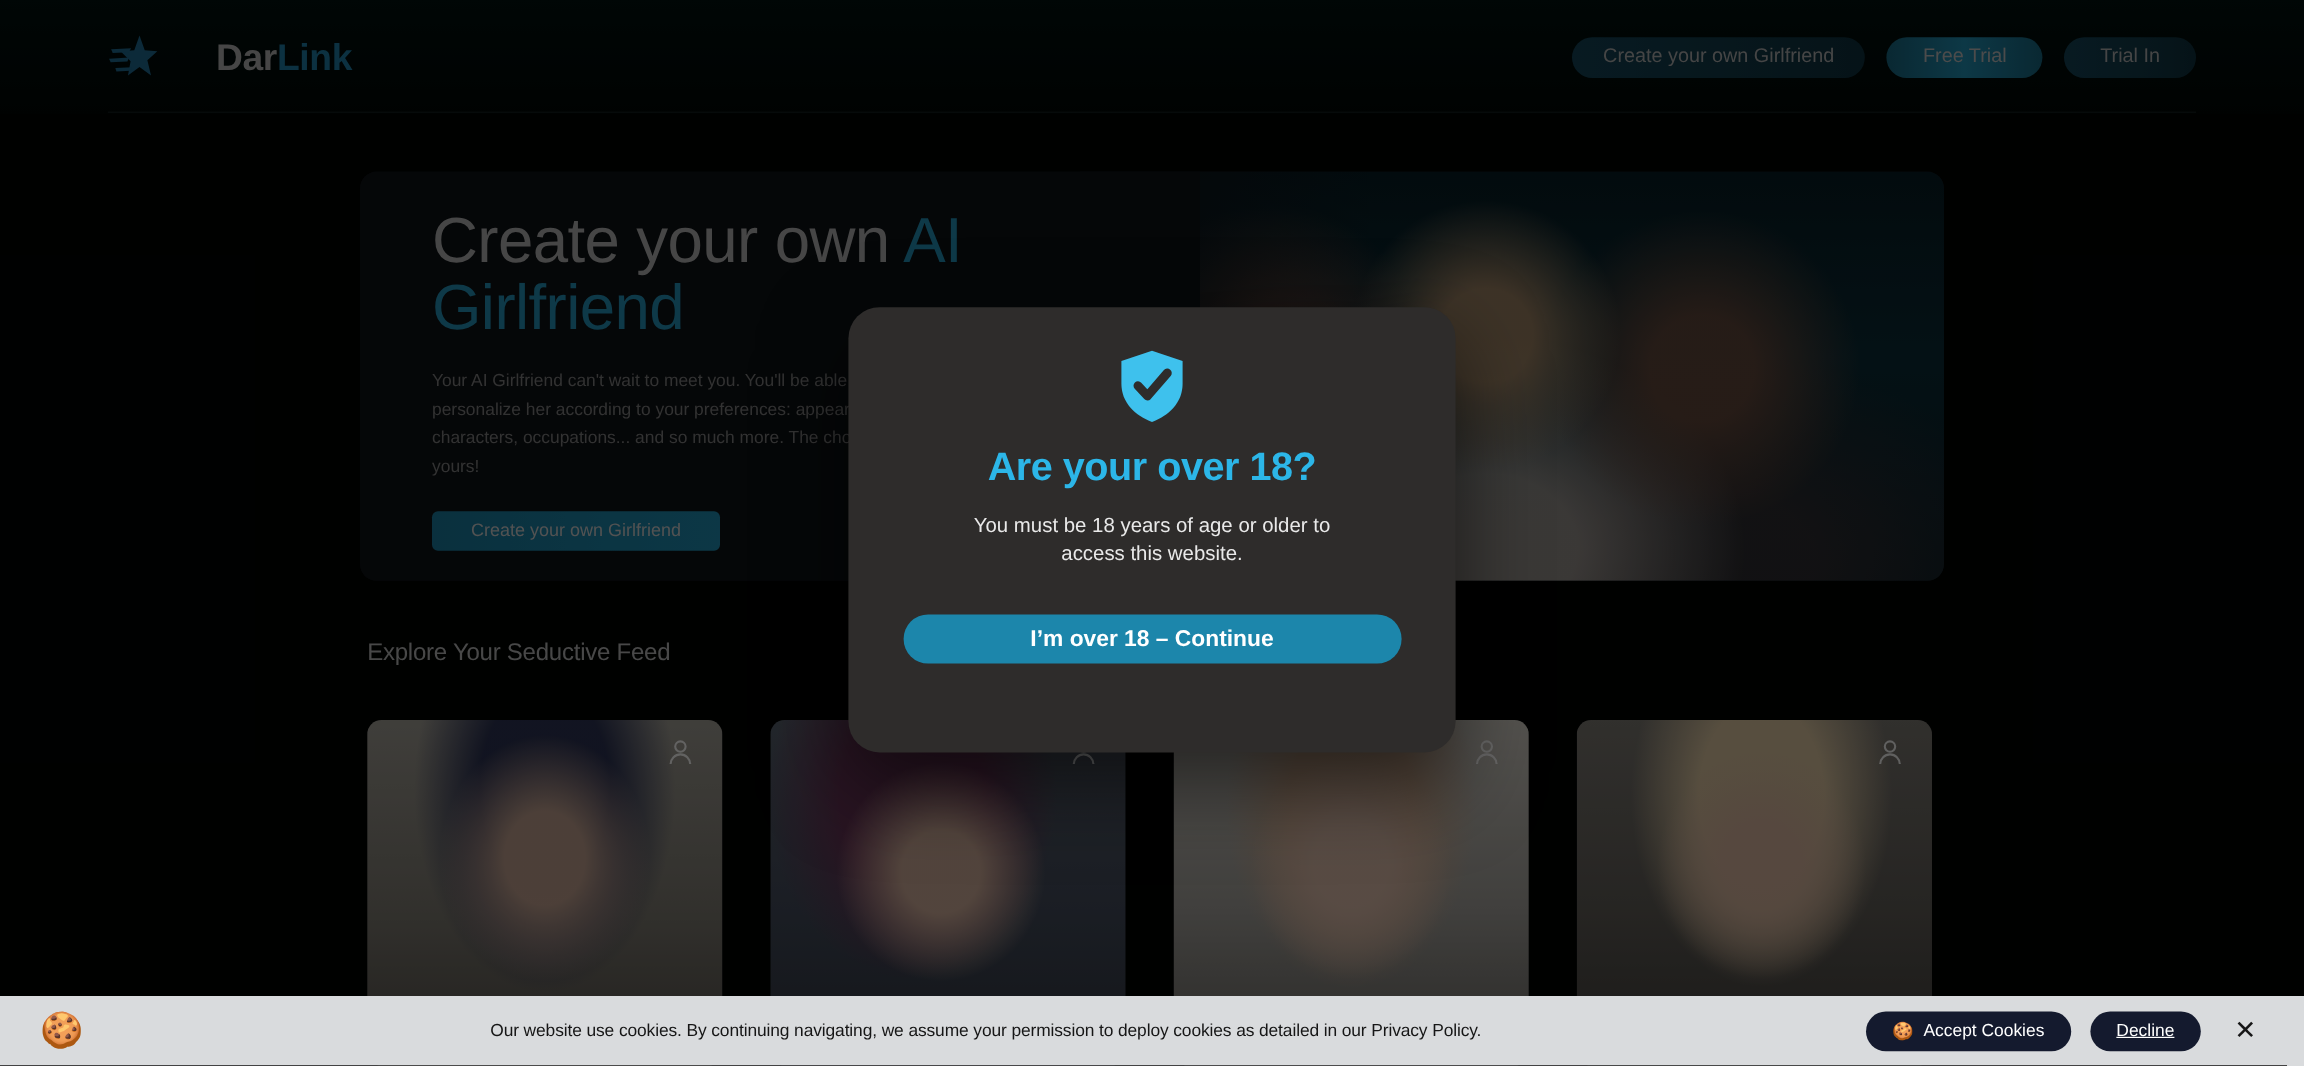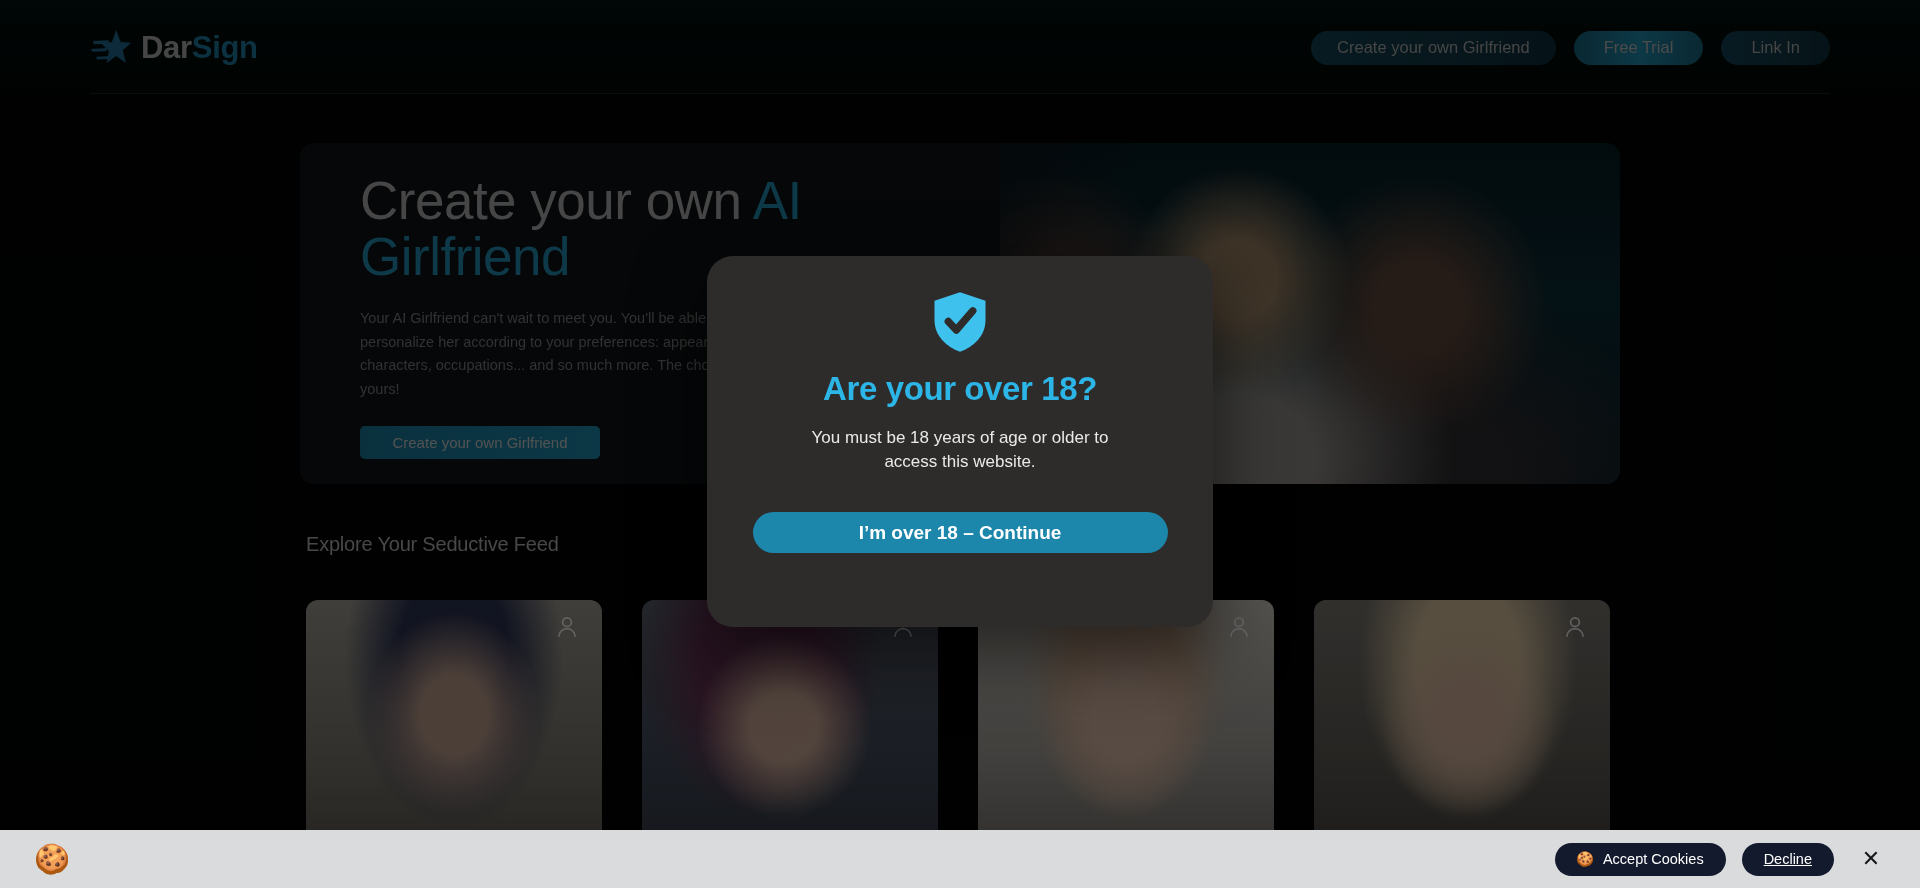--- a/index.html
+++ b/index.html
@@ -19,21 +19,21 @@
     padding:0 90px;
     background:linear-gradient(180deg,#00100e 0%,#000604 100%);
   }
   .header-rule {
     position:absolute; top:93px; left:90px; width:1740px; height:1px;
     background:rgba(120,150,160,.16);
   }
   .logo { display:flex; align-items:center; gap:9px; }
   .logo-mark { width:42px; height:42px; display:block; }
   .logo-text { font-size:31px; font-weight:600; letter-spacing:-.3px; white-space:nowrap; }
-  .logo-text .lt-a { color:#9b9b9b; }
+  .logo-text .lt-a { color:#9b9b9b;margin-left:39px; }
   .logo-text .lt-b { color:#1c6e91; }
 
   .nav { display:flex; align-items:center; gap:18px; }
   .btn-pill {
     border:none; cursor:pointer; border-radius:999px;
     font-family:inherit; font-size:16.5px; font-weight:500;
     color:#9a9a9a; white-space:nowrap;
     display:flex; align-items:center; justify-content:center;
   }
   .btn-ghost-wide {
@@ -188,28 +188,28 @@
 
   <div class="header">
     <div class="logo">
       <svg class="logo-mark" viewBox="0 0 48 48">
         <path d="M30 3 L35 17 L47 18 L37.5 26.5 L41 41 L30 33 L19 41 L21.5 27.5 L12 18 L25 17 Z" fill="#1b5d7e"></path>
         <path d="M3 16 L22 15.2 L20 19 L4.5 19.6 Z" fill="#1b5d7e"></path>
         <path d="M1 25 L20 24 L18.5 27.6 L2.5 28.4 Z" fill="#1b5d7e"></path>
         <path d="M7 34 L23 33.2 L21.5 36.6 L8 37.2 Z" fill="#1b5d7e"></path>
       </svg>
       <div class="logo-text">
-        <span class="lt-a">Dar</span><span class="lt-b">Sign</span>
+        <span class="lt-a">Dar</span><span class="lt-b">Link</span>
       </div>
     </div>
 
     <div class="nav">
       <button class="btn-pill btn-ghost-wide">Create your own Girlfriend</button>
       <button class="btn-pill btn-trial">Free Trial</button>
-      <button class="btn-pill btn-signin">Link In</button>
+      <button class="btn-pill btn-signin">Trial In</button>
     </div>
   </div>
   <div class="header-rule"></div>
 
   <div class="hero">
     <div class="hero-photo"></div>
     <div class="hero-left">
       <h1 class="hero-title"><span>Create your own </span><span class="accent">AI Girlfriend</span></h1>
       <p class="hero-desc">Your AI Girlfriend can't wait to meet you. You'll be able to personalize her according to your preferences: appearance, characters, occupations... and so much more. The choice is yours!</p>
       <button class="hero-cta">Create your own Girlfriend</button>
@@ -256,20 +256,21 @@
       <path d="M32 4 L56 12 L56 30 C56 45 45 55 32 60 C19 55 8 45 8 30 L8 12 Z" fill="#3ec1ed"></path>
       <path d="M21 31.5 L28.5 39.5 L44 21.5" fill="none" stroke="#2e2c2b" stroke-width="7" stroke-linecap="round" stroke-linejoin="round"></path>
     </svg>
     <div class="modal-title">Are your over 18?</div>
     <div class="modal-sub">You must be 18 years of age or older to access this website.</div>
     <button class="modal-btn btn-over">I’m over 18 – Continue</button>
   </div>
 
   <div class="cookiebar">
     <span class="cookie-emoji">🍪</span>
+    <div class="cookie-text">Our website use cookies. By continuing navigating, we assume your permission to deploy cookies as detailed in our Privacy Policy.</div>
     <div class="cookie-actions">
       <button class="cookie-btn btn-accept">
         <span>🍪</span>
         <span>Accept Cookies</span>
       </button>
       <button class="cookie-btn btn-decline">Decline</button>
       <button class="cookie-close">✕</button>
     </div>
   </div>
 

